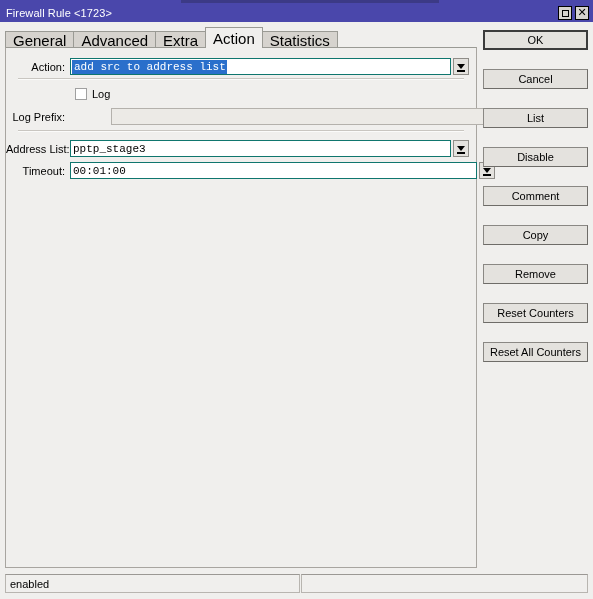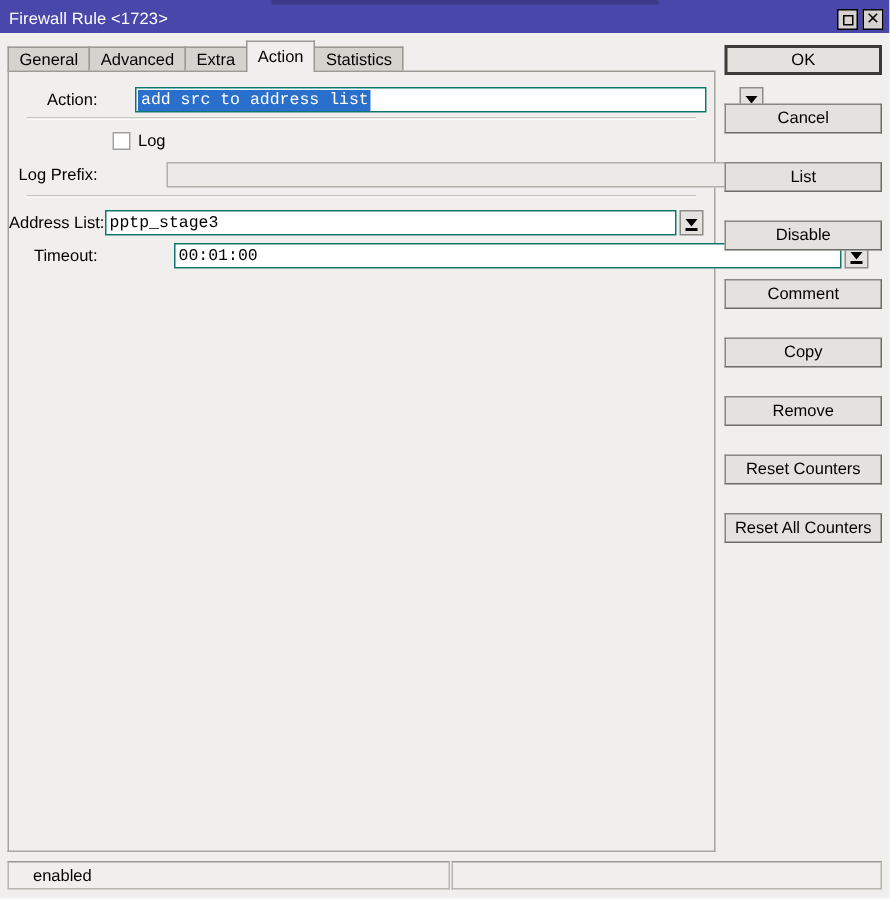--- a/index.html
+++ b/index.html
@@ -95,21 +95,21 @@
   }
   .tab {
     background: #d6d3ce;
     border: 1px solid #9a9a94;
     border-bottom: none;
     box-sizing: border-box;
     height: 17px;
     padding: 0 7px;
     display: flex;
     align-items: center;
-    font-size: 11px;
+    font-size: 15px;
     color: #000;
     margin-right: -1px;
     white-space: nowrap;
   }
   .tab.active {
     background: #f0efed;
     height: 21px;
     border-color: #9a9a94;
     position: relative;
     z-index: 3;
@@ -269,21 +269,21 @@
     display: flex;
   }
   .status-cell {
     height: 19px;
     background: #f0efed;
     border: 1px solid #b8b5b0;
     border-top-color: #9b9894;
     box-sizing: border-box;
     display: flex;
     align-items: center;
-    padding-left: 16px;
+    padding-left: 4px;
     font-size: 11px;
     color: #000;
   }
   .status-cell.main { width: 296px; }
   .status-cell.extra { width: 287px; margin-left: 1px; }
 </style>
 </head>
 <body>
 
 <div id="app">
@@ -316,21 +316,21 @@
     <div class="tab active">
       <span>Action</span>
     </div>
     <div class="tab">
       <span>Statistics</span>
     </div>
   </div>
 
   <div class="panel">
 
-    <div class="row" style="left:0px; top:10px;gap:20px;">
+    <div class="row" style="left:0px; top:10px;">
       <span class="lbl">Action:</span>
       <div class="field" style="width:381px;">
         <span class="sel">add src to address list</span>
       </div>
       <div class="arrow-btn">
         <span class="tri"></span>
         <span class="bar"></span>
       </div>
     </div>
 
@@ -359,21 +359,21 @@
         <span>pptp_stage3</span>
       </div>
       <div class="arrow-btn">
         <span class="tri"></span>
         <span class="bar"></span>
       </div>
     </div>
 
     <div class="row" style="left:0px; top:114px;">
       <span class="lbl">Timeout:</span>
-      <div class="field" style="width:445px;margin-left:46px;">
+      <div class="field" style="width:407px;">
         <span>00:01:00</span>
       </div>
       <div class="arrow-btn">
         <span class="tri"></span>
         <span class="bar"></span>
       </div>
     </div>
 
   </div>
 

